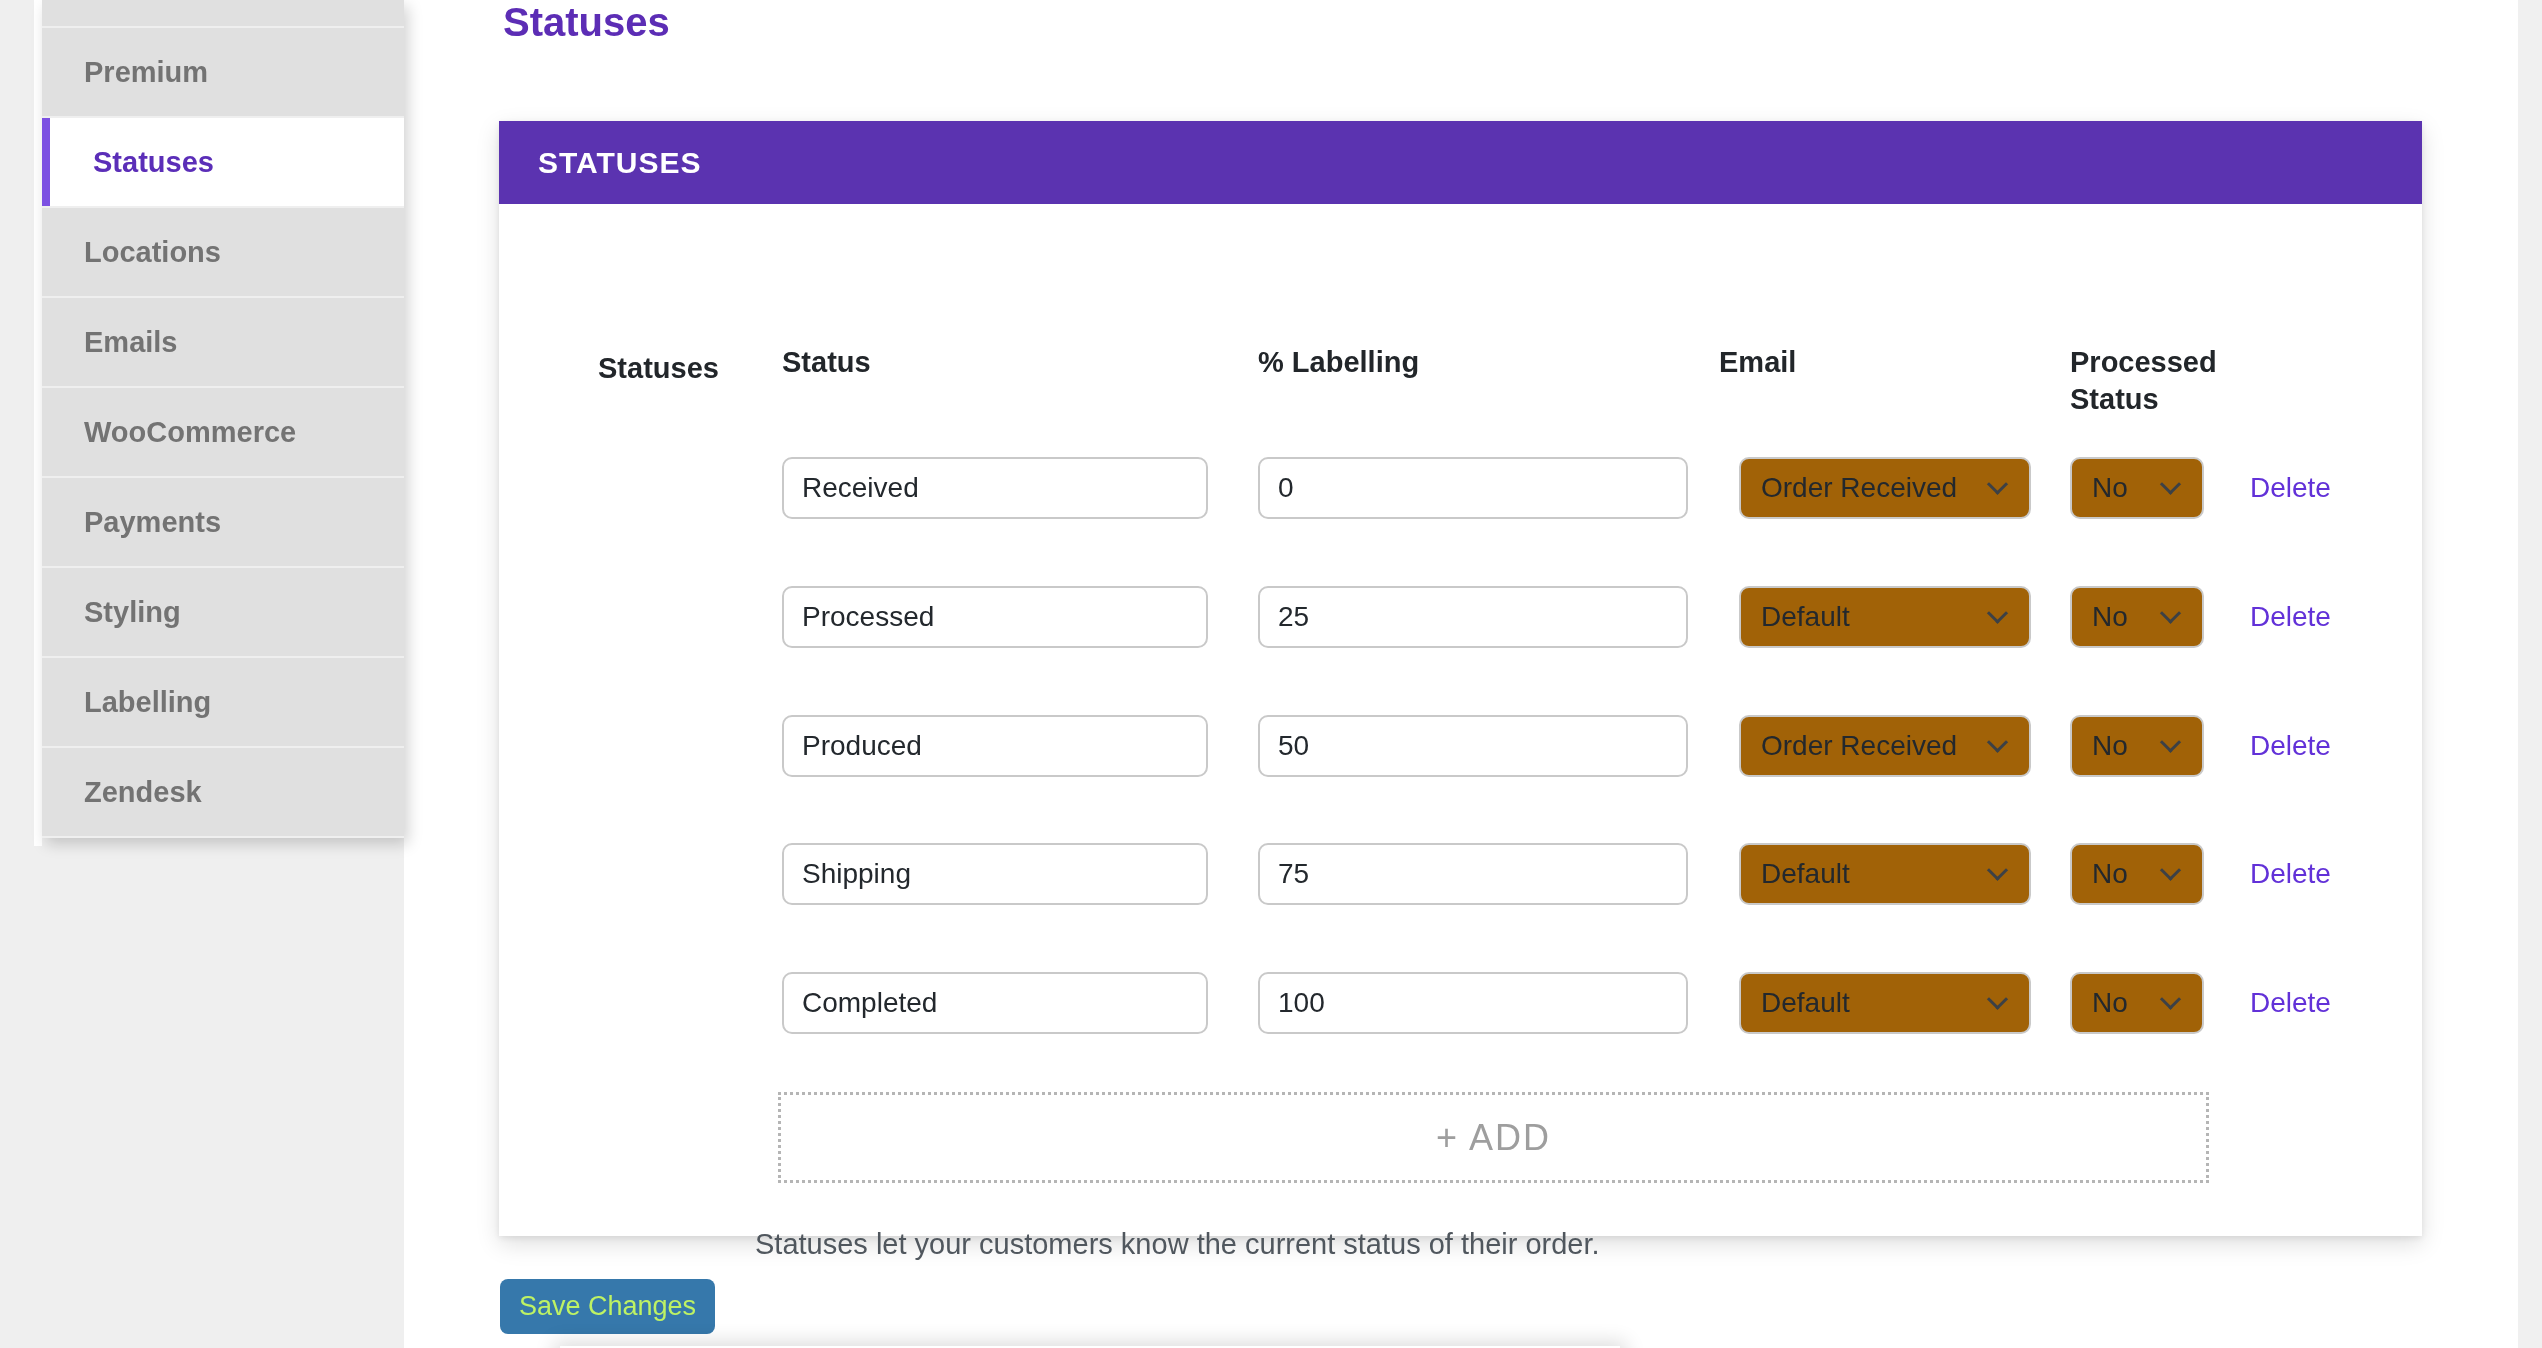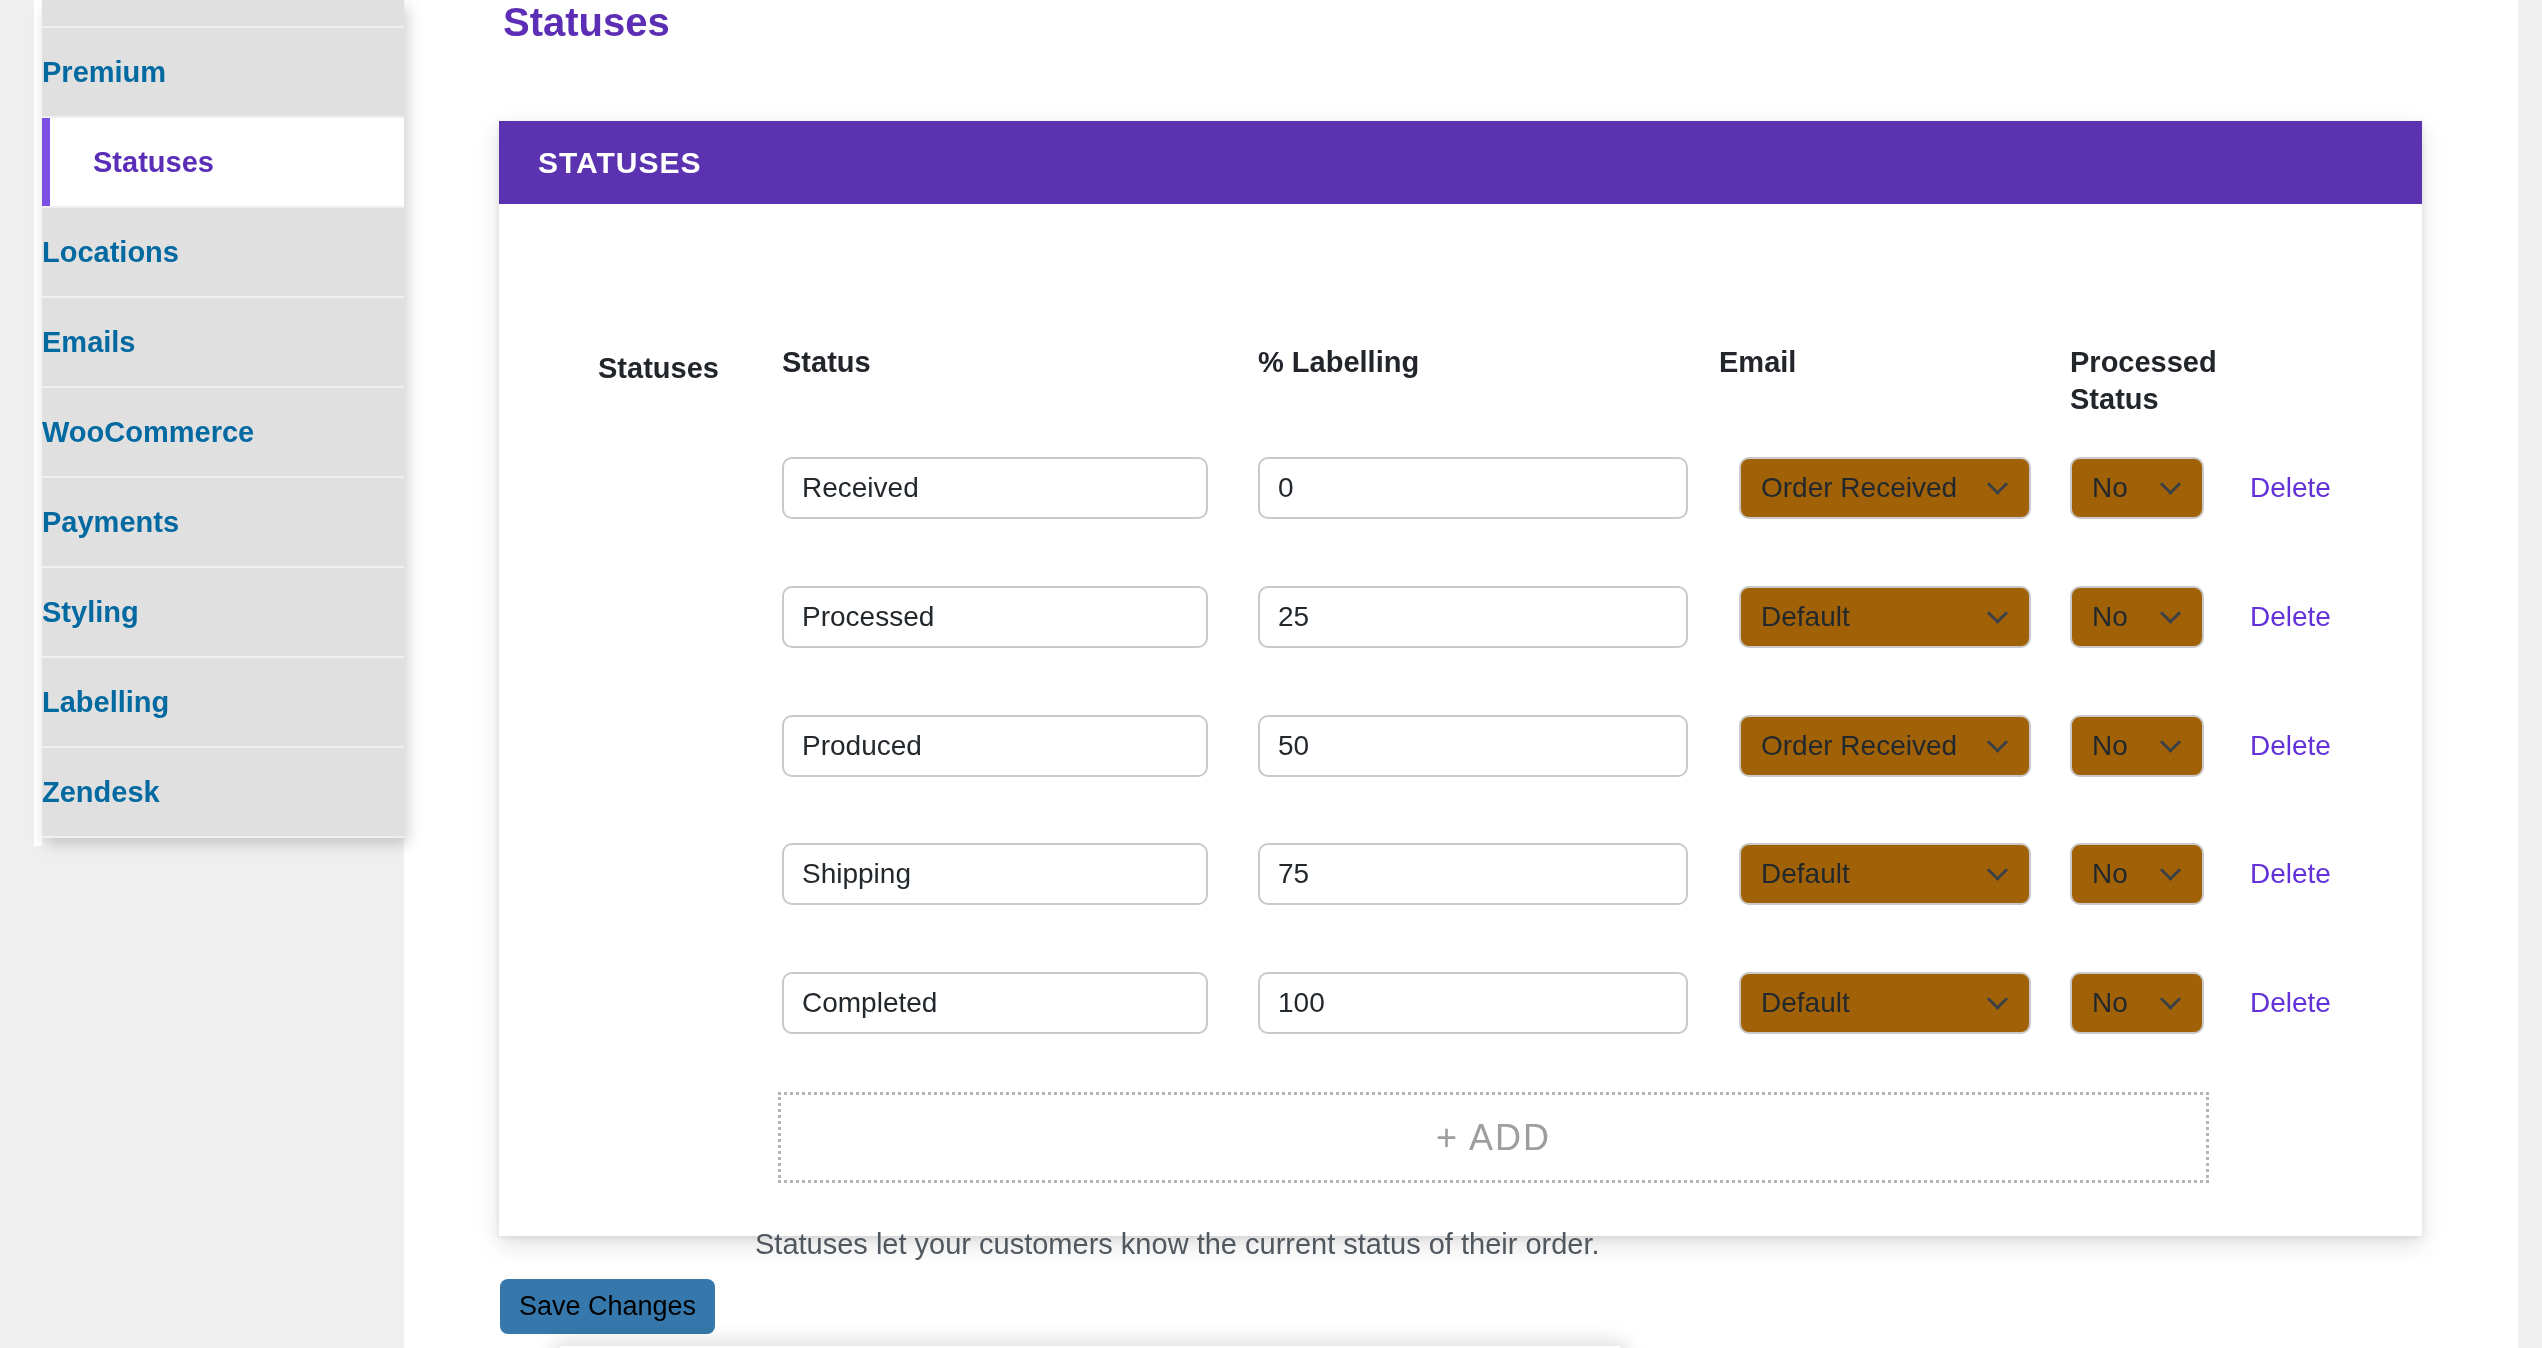--- a/index.html
+++ b/index.html
@@ -27,22 +27,22 @@
   }
 
   
   .sidebar {
     position:absolute; left:42px; top:0; width:362px;
     box-shadow:4px 6px 14px rgba(0,0,0,.18);
     background:transparent;
   }
   .side-item {
     height:88px; background:#e0e0e0; margin-bottom:2px;
-    display:flex; align-items:center; 
-    font-size:29px; font-weight:bold; color:#0369a1;
+    display:flex; align-items:center; padding-left:42px;
+    font-size:29px; font-weight:bold; color:#737373;
     cursor:pointer;
   }
   .side-item.partial { height:26px; }
   .side-item.active {
     background:#ffffff;
     border-left:8px solid var(--active-border-purple,#7c50e2);
     padding-left:43px;
     color:var(--sidebar-active-purple,#5b2eb8);
   }
 
@@ -115,21 +115,21 @@
     font-size:36px; letter-spacing:2px; color:#9e9e9e; cursor:pointer;
   }
 
   .panel-caption {
     position:absolute; left:256px; top:1024px;
     font-size:29px; color:#50575e; white-space:nowrap;
   }
 
   .save-button {
     position:absolute; left:500px; top:1279px; width:215px; height:55px;
-    background:var(--save-button-blue,#3678ab); color:#000000;
+    background:var(--save-button-blue,#3678ab); color:#bef264;
     border:none; border-radius:8px; font-family:inherit;
     font-size:27px; cursor:pointer;
   }
 
   .bottom-shadow {
     position:absolute; left:560px; top:1346px; width:1060px; height:16px;
     background:transparent; box-shadow:0 2px 20px 6px rgba(0,0,0,.14);
   }
 </style>
 </head>

